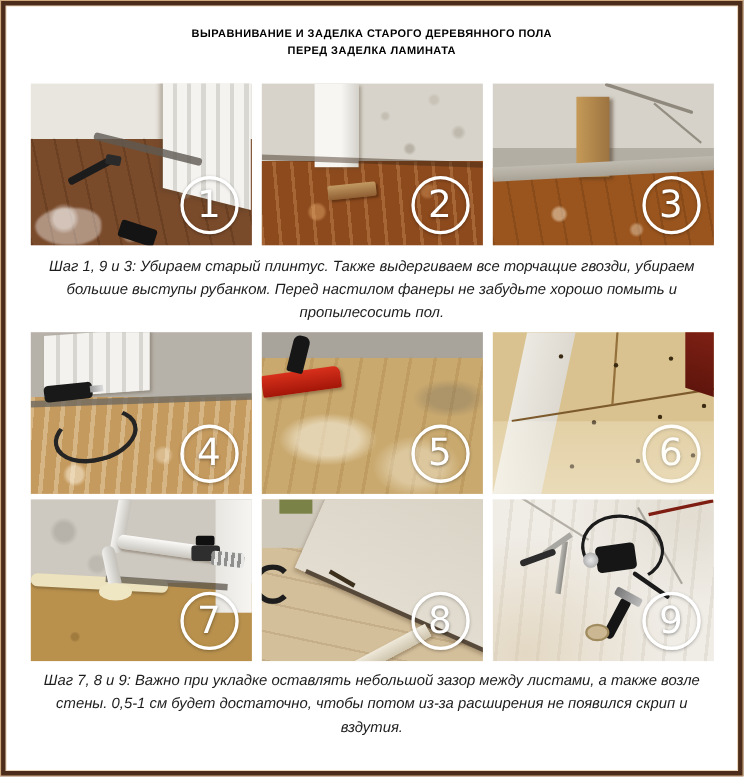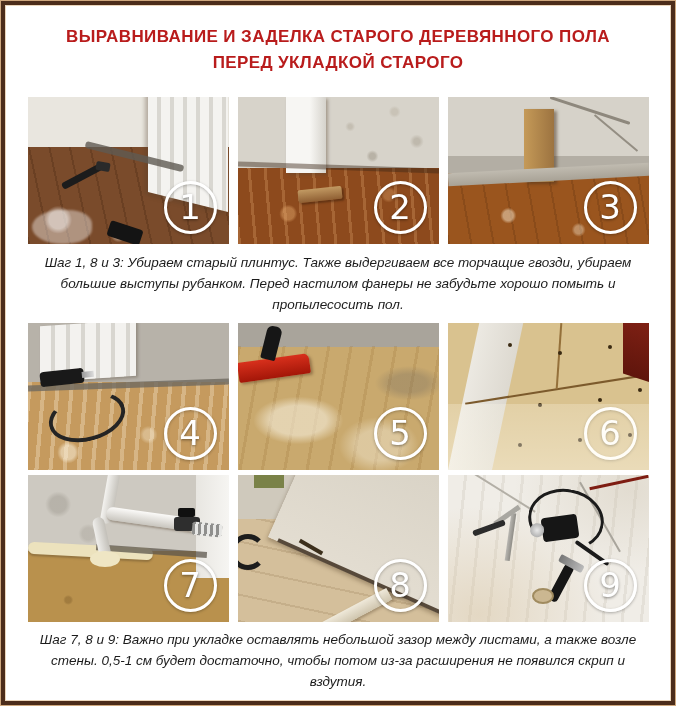--- a/index.html
+++ b/index.html
@@ -4,22 +4,22 @@
 <style>
   html,body { margin:0; padding:0; background:#ffffff; }
   .page {
     position:relative; width:676px; height:706px; box-sizing:border-box;
     margin:0; background:#ffffff; overflow:hidden;
     box-shadow: inset 0 0 0 1px #cfa87e, inset 0 0 0 5px #4c2d1b, inset 0 0 0 6px #ecd6bb;
     font-family:"Liberation Sans", sans-serif;
     padding-top:24px;
   }
   .title {
-    text-align:center; color:#b91c1c; font-weight:bold;
-    font-size:17px; line-height:1.5; letter-spacing:.4px;
+    text-align:center; color:#000000; font-weight:bold;
+    font-size:10px; line-height:1.5; letter-spacing:.4px;
   }
   .row { display:flex; justify-content:center; gap:9px; }
   .row.r1 { margin-top:22px; }
   .row.r2 { margin-top:7px; }
   .row.r3 { margin-top:5px; }
   .caption {
     width:616px; margin:9px auto 0; text-align:center;
     font-style:italic; font-size:13.5px; line-height:1.55; color:#1c1c1c;
   }
   .caption.c3 { margin-top:8px; }
@@ -174,21 +174,21 @@
   .p9 .redwire9 { right:0; top:4%; width:60px; height:3px; background:#7e1d12; transform:rotate(-12deg); }
   .p9 .tape9 { left:42%; bottom:12%; width:18px; height:12px; background:#cbb791; border-radius:50%; border:2px solid #a08b5f; }
 </style>
 </head>
 <body>
 
 <div class="page">
 
   <div class="title">
     <div>ВЫРАВНИВАНИЕ И ЗАДЕЛКА СТАРОГО ДЕРЕВЯННОГО ПОЛА</div>
-    <div>ПЕРЕД УКЛАДКОЙ СТАРОГО</div>
+    <div>ПЕРЕД ЗАДЕЛКА ЛАМИНАТА</div>
   </div>
 
   <div class="row r1">
     <div class="ph p1">
       <div class="art rad1"></div>
       <div class="art junk1"></div>
       <div class="art hammer-handle"></div>
       <div class="art hammer-head"></div>
       <div class="art tool2"></div>
       <div class="art sheet1"></div>
@@ -202,21 +202,21 @@
       <div class="num">2</div>
     </div>
     <div class="ph p3">
       <div class="art crack1"></div>
       <div class="art crack2"></div>
       <div class="art plank3"></div>
       <div class="art ledge3"></div>
       <div class="num">3</div>
     </div>
   </div>
-  <div class="caption c1">Шаг 1, 8 и 3: Убираем старый плинтус. Также выдергиваем все торчащие гвозди, убираем большие выступы рубанком. Перед настилом фанеры не забудьте хорошо помыть и пропылесосить пол.</div>
+  <div class="caption c1">Шаг 1, 9 и 3: Убираем старый плинтус. Также выдергиваем все торчащие гвозди, убираем большие выступы рубанком. Перед настилом фанеры не забудьте хорошо помыть и пропылесосить пол.</div>
 
   <div class="row r2">
     <div class="ph p4">
       <div class="art rad4"></div>
       <div class="art skirt4"></div>
       <div class="art drill4"></div>
       <div class="art cable4"></div>
       <div class="num">4</div>
     </div>
     <div class="ph p5">

